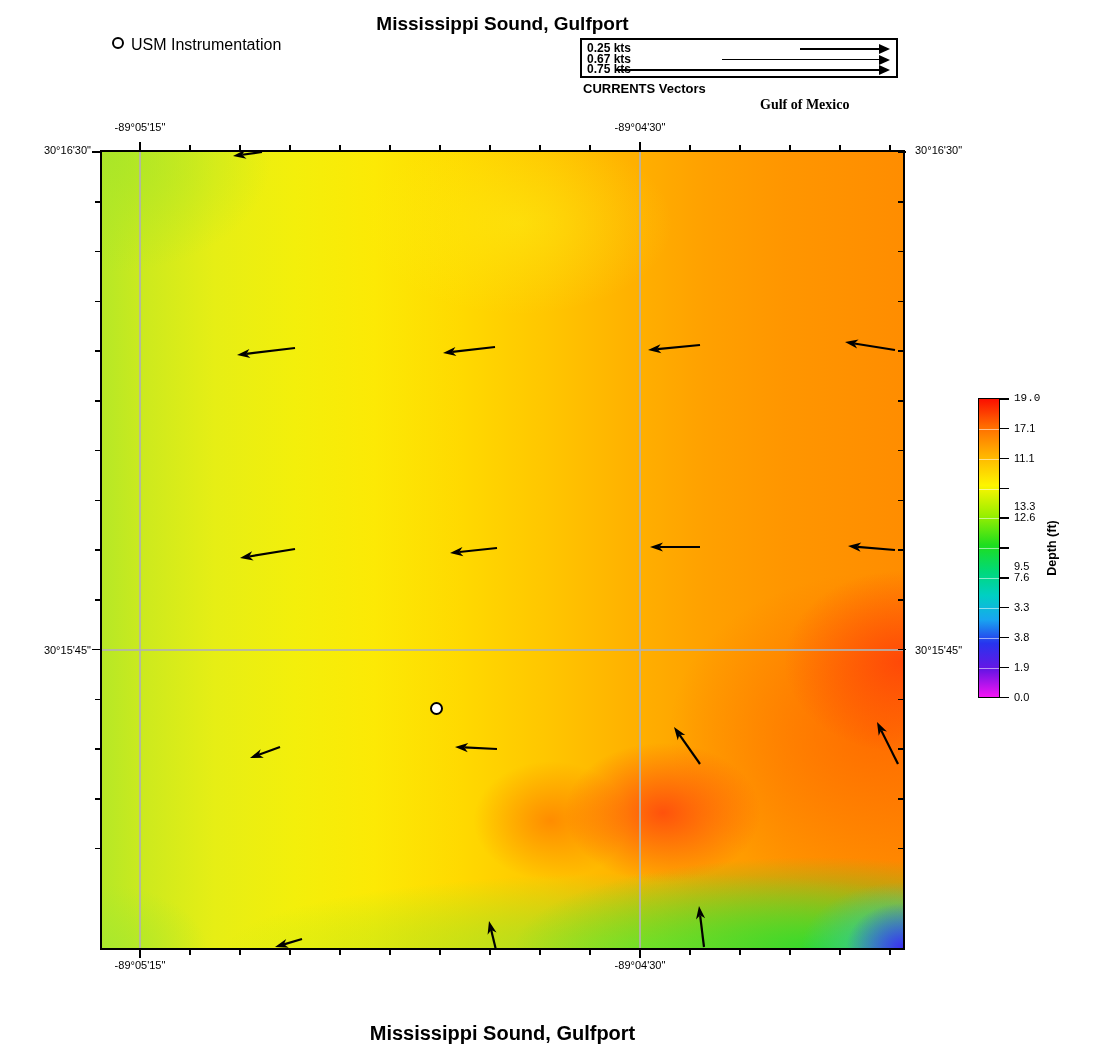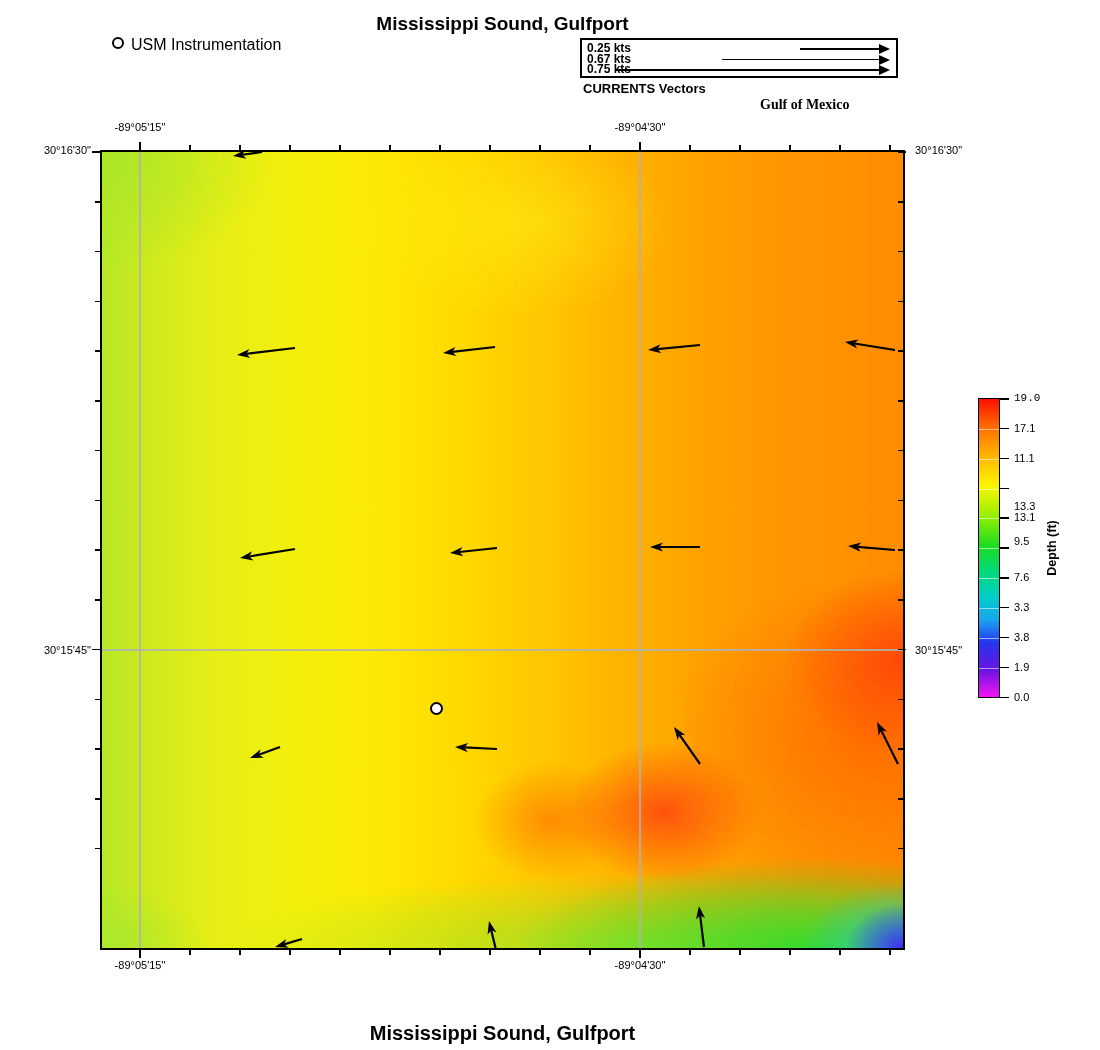--- a/index.html
+++ b/index.html
@@ -224,23 +224,23 @@
   <div id="cb-ticks">
       <div class="abs cb-tick" style="top: 398px;"></div>
       <div class="abs cb-label" style="top: 392px; font-family: Liberation Mono, monospace;">19.0</div>
       <div class="abs cb-tick" style="top: 427.85px;"></div>
       <div class="abs cb-label" style="top: 421.85px;">17.1</div>
       <div class="abs cb-tick" style="top: 457.7px;"></div>
       <div class="abs cb-label" style="top: 451.7px;">11.1</div>
       <div class="abs cb-tick" style="top: 487.55px;"></div>
       <div class="abs cb-label" style="top: 463px; margin-top: 37px;">13.3</div>
       <div class="abs cb-tick" style="top: 517.4px;"></div>
-      <div class="abs cb-label" style="top: 511.4px;">13.1</div>
+      <div class="abs cb-label" style="top: 511.4px;">12.6</div>
       <div class="abs cb-tick" style="top: 547.25px;"></div>
-      <div class="abs cb-label" style="top: 535px;">9.5</div>
+      <div class="abs cb-label" style="top: 560px;">9.5</div>
       <div class="abs cb-tick" style="top: 577.1px;"></div>
       <div class="abs cb-label" style="top: 571.1px;">7.6</div>
       <div class="abs cb-tick" style="top: 606.95px;"></div>
       <div class="abs cb-label" style="top: 600.95px;">3.3</div>
       <div class="abs cb-tick" style="top: 636.8px;"></div>
       <div class="abs cb-label" style="top: 630.8px;">3.8</div>
       <div class="abs cb-tick" style="top: 666.65px;"></div>
       <div class="abs cb-label" style="top: 660.65px;">1.9</div>
       <div class="abs cb-tick" style="top: 696.5px;"></div>
       <div class="abs cb-label" style="top: 690.5px;">0.0</div>

